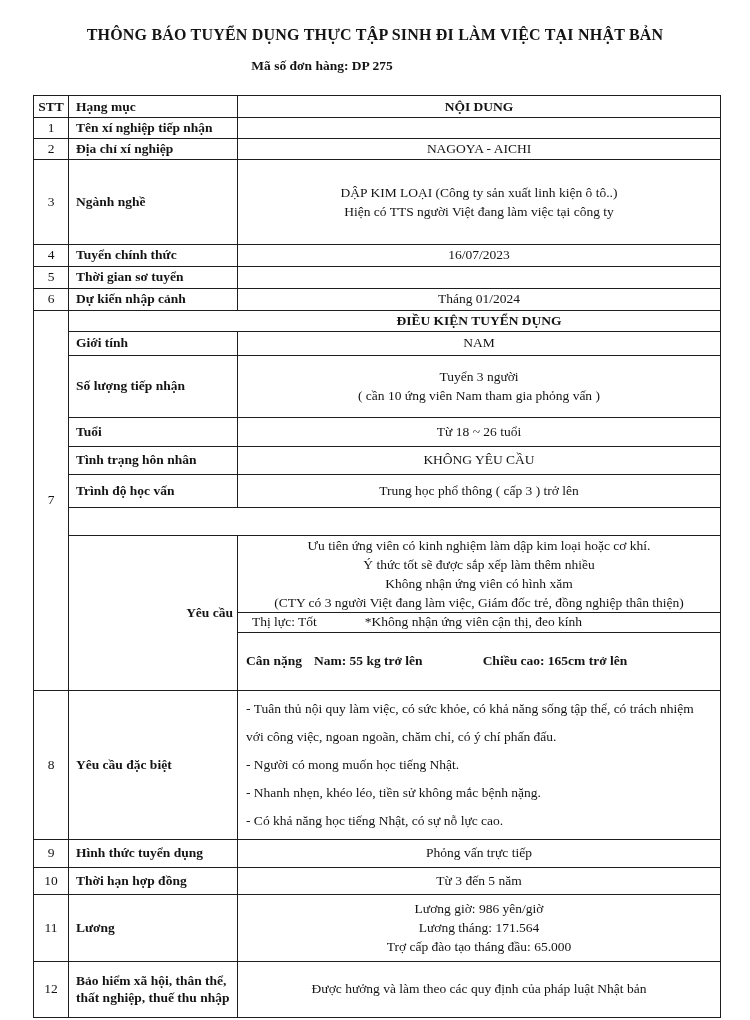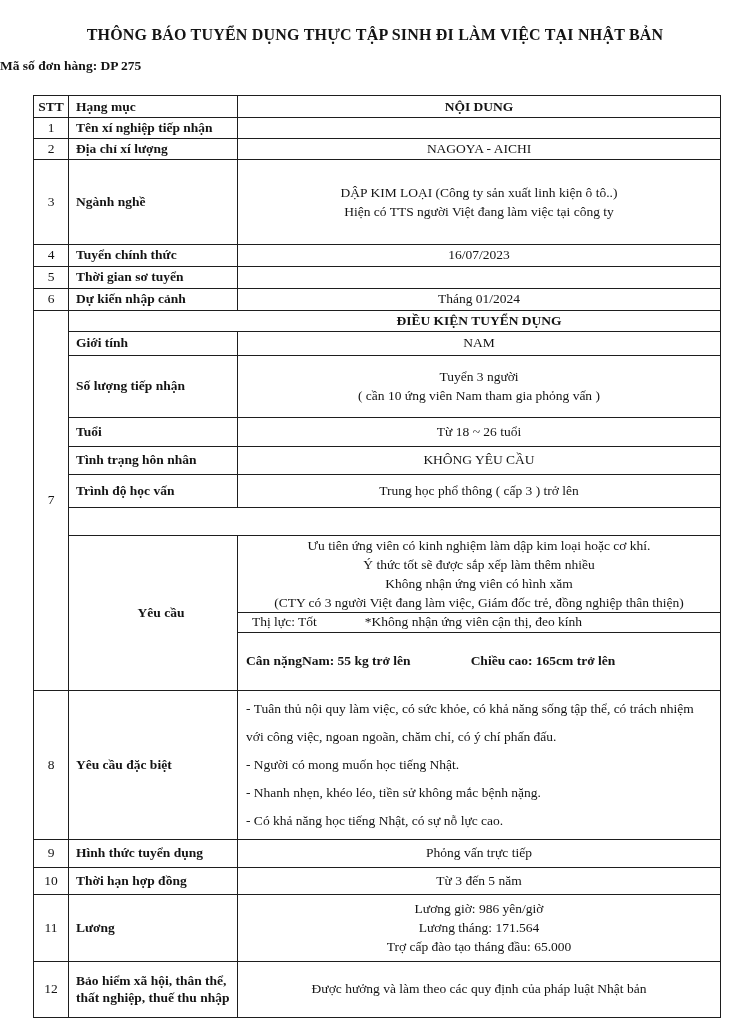--- a/index.html
+++ b/index.html
@@ -12,21 +12,21 @@
     overflow: hidden;
   }
   .doc-title {
     text-align: center;
     font-weight: bold;
     font-size: 16px;
     padding-top: 26px;
     letter-spacing: 0.2px;
   }
   .order-code {
-    text-align: left;
+    text-align: center;
     font-weight: bold;
     font-size: 13.5px;
     padding-right: 106px;
     margin-top: 14px;
   }
   table.main {
     border-collapse: collapse;
     table-layout: fixed;
     width: 687px;
     margin: 21px 0 0 33px;
@@ -61,21 +61,21 @@
     align-items: center;
     padding-left: 14px;
     gap: 48px;
   }
   .weight-row {
     display: flex;
     align-items: center;
     padding-left: 8px;
     font-weight: bold;
   }
-  .weight-row .g1 { }
+  .weight-row .g1 { margin-left: 12px; }
   .weight-row .g2 { margin-left: 60px; }
 </style>
 </head>
 <body>
 
 <div class="doc-title">THÔNG BÁO TUYỂN DỤNG THỰC TẬP SINH ĐI LÀM VIỆC TẠI NHẬT BẢN</div>
 <div class="order-code">Mã số đơn hàng: DP 275</div>
 
 <table class="main">
   <colgroup>
@@ -91,21 +91,21 @@
     <td class="hdr val">NỘI DUNG</td>
   </tr>
 
   <tr style="height:21px">
     <td class="stt">1</td>
     <td class="lbl">Tên xí nghiệp tiếp nhận</td>
     <td class="val"></td>
   </tr>
   <tr style="height:20px">
     <td class="stt">2</td>
-    <td class="lbl">Địa chỉ xí lượng</td>
+    <td class="lbl">Địa chỉ xí nghiệp</td>
     <td class="val">NAGOYA - AICHI</td>
   </tr>
   <tr style="height:85px">
     <td class="stt">3</td>
     <td class="lbl">Ngành nghề</td>
     <td class="val lines">
       <div class="b">DẬP KIM LOẠI (Công ty sản xuất linh kiện ô tô..)</div>
       <div class="b">Hiện có TTS người Việt đang làm việc tại công ty</div>
     </td>
   </tr>
@@ -149,21 +149,21 @@
     <td class="val">KHÔNG YÊU CẦU</td>
   </tr>
   <tr style="height:33px">
     <td class="lbl">Trình độ học vấn</td>
     <td class="val">Trung học phổ thông ( cấp 3 ) trở lên</td>
   </tr>
   <tr style="height:28px">
     <td colspan="2"></td>
   </tr>
   <tr style="height:77px">
-    <td class="lbl" rowspan="3" style="text-align:center; padding-left:20px;">Yêu cầu</td>
+    <td class="lbl" rowspan="3" style="text-align:right; padding-left:20px;">Yêu cầu</td>
     <td class="val lines">
       <div class="b">Ưu tiên ứng viên có kinh nghiệm làm dập kim loại hoặc cơ khí.</div>
       <div class="b">Ý thức tốt sẽ được sắp xếp làm thêm nhiều</div>
       <div>Không nhận ứng viên có hình xăm</div>
       <div>(CTY có 3 người Việt đang làm việc, Giám đốc trẻ, đồng nghiệp thân thiện)</div>
     </td>
   </tr>
   <tr style="height:20px">
     <td>
       <div class="vision-row">

